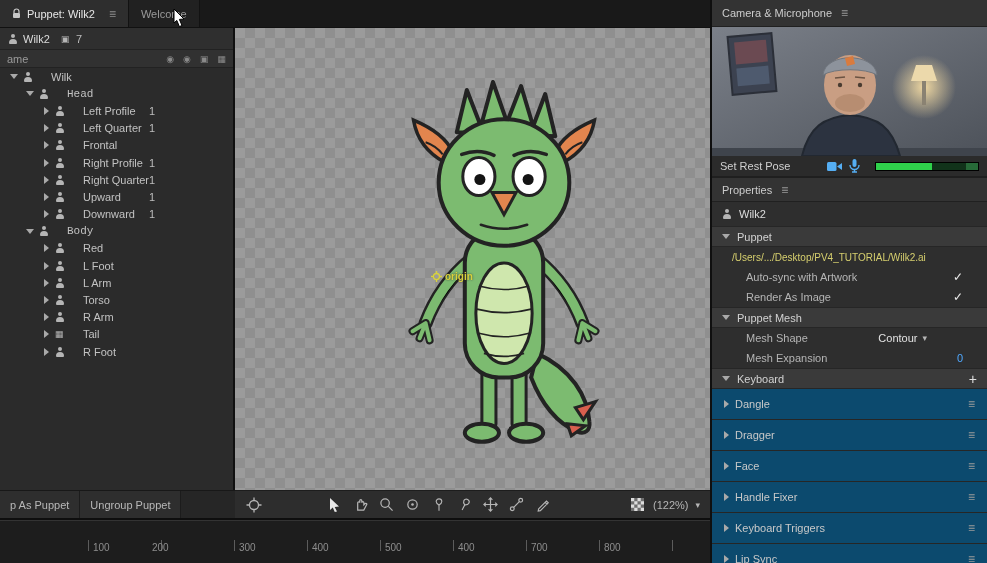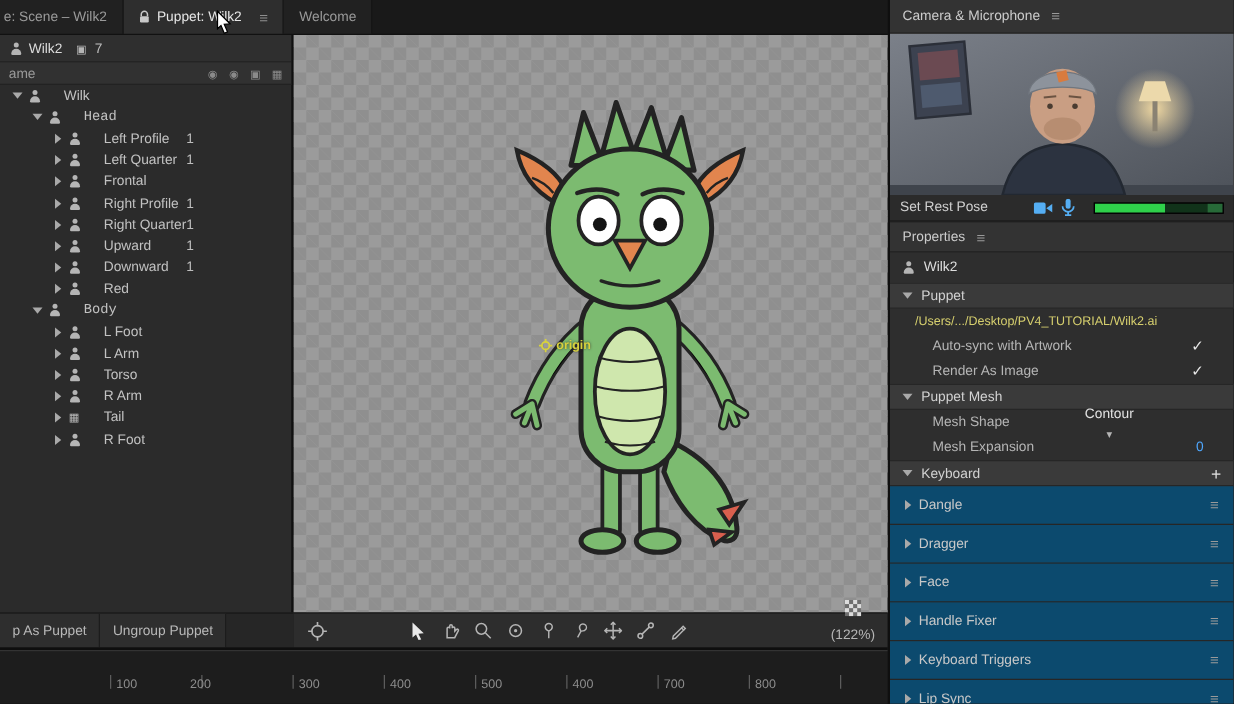--- a/index.html
+++ b/index.html
@@ -51,21 +51,21 @@
     font-size:10px; font-weight:bold; color:#d8d23c; text-shadow:0 0 2px #333; }
 
   
   .midrow { position:absolute; left:0; top:490px; width:710px; height:28px; display:flex; }
   .btnstrip { width:235px; flex:none; background:#262626; border-top:1px solid #181818; display:flex; align-items:stretch; }
   .gbtn { display:flex; align-items:center; padding:0 10px; color:#b8b8b8; font-size:11px;
     background:#2e2e2e; border-right:1px solid #1c1c1c; white-space:nowrap; }
   .toolbar { flex:1; background:#2d2d2d; border-top:1px solid #1d1d1d; display:flex; align-items:center; padding:0 10px; gap:9px; }
   .ticon { width:17px; height:17px; display:flex; align-items:center; justify-content:center; flex:none; }
   .tspacer { width:46px; flex:none; }
-  .tb-right { margin-left:auto; display:flex; align-items:center; gap:7px;flex-direction:column; }
+  .tb-right { margin-left:auto; display:flex; align-items:center; gap:7px; }
   .zoom-text { font-size:11px; color:#b5b5b5; }
   .caret { font-size:9px; color:#b5b5b5; }
 
   
   .bottomstrip { position:absolute; left:0; top:518px; width:710px; height:45px; background:#1d1d1d; border-top:2px solid #0e0e0e; }
   .ruler { position:relative; width:100%; height:100%; border-top:1px solid #333; }
   .rtick { position:absolute; top:19px; width:1px; height:11px; background:#5c5c5c; }
   .rmark { position:absolute; top:21px; font-size:10px; color:#8d8d8d; }
 
   
@@ -83,40 +83,37 @@
   .meter .seg3 { width:12%; background:#276a38; }
   .pname { height:24px; display:flex; align-items:center; gap:7px; padding:0 10px; color:#dddddd; }
   .section-hdr { height:21px; background:#3a3a3a; display:flex; align-items:center; padding:0 10px;
     color:#d2d2d2; border-top:1px solid #262626; border-bottom:1px solid #262626; }
   .section-hdr .tri.down { margin-right:7px; }
   .plus { margin-left:auto; color:#e0e0e0; font-size:14px; line-height:1; }
   .path-row { height:20px; display:flex; align-items:center; color:#d6cf6e; font-size:10px; padding-left:20px; white-space:nowrap; overflow:hidden; }
   .prop-row { height:20px; display:flex; align-items:center; color:#b5b5b5; padding:0 24px 0 34px; }
   .prop-row .check { margin-left:auto; color:#e8e8e8; font-size:12px; }
   .prop-row .val { margin-left:auto; color:#e2e2e2; display:flex; align-items:center; gap:5px; }
-  .prop-row .val.shifted { margin-right:56px;flex-direction:column; }
+  .prop-row .val.shifted { margin-right:36px; }
   .prop-row .val.blue { color:#4fa8ff; }
   .behavior-row { height:31px; display:flex; align-items:center; padding:0 12px; background:#0c4a6e;
     border-bottom:1px solid #262626; color:#c8c8c8; }
   .behavior-row .menu-g { margin-left:auto; }
 
   .mouse-cursor { position:absolute; left:173px; top:8px; width:14px; height:20px; z-index:50; pointer-events:none; }
   svg.i { stroke:#b5b5b5; fill:none; stroke-width:1.3; }
 </style>
 </head>
 <body>
 
 <div class="app">
 
   <div class="left-region">
 
     <div class="tabbar">
-      <div class="tab" style="padding-left:3px">
-        <span>e: Scene – Wilk2</span>
-      </div>
       <div class="tab active">
         <span style="display:flex">
           <svg width="9" height="11" viewBox="0 0 9 11">
               <path d="M2 5 V3.5 a2.5 2.5 0 0 1 5 0 V5" stroke="#c8c8c8" fill="none" stroke-width="1.2"></path>
               <rect x="1" y="5" width="7" height="5" rx="1" fill="#c8c8c8"></rect>
             </svg>
         </span>
         <span>Puppet: Wilk2</span>
         <span class="menu">≡</span>
       </div>
@@ -196,30 +193,30 @@
             <span class="icon-person"></span>
             <span class="lbl">Upward</span>
             <span class="cnt">1</span>
           </div>
           <div class="tree-row lvl2">
             <span class="tri right"></span>
             <span class="icon-person"></span>
             <span class="lbl">Downward</span>
             <span class="cnt">1</span>
           </div>
-          <div class="tree-row lvl2">
-            <span class="tri right"></span>
-            <span class="icon-person"></span>
-            <span class="lbl">Red</span>
-            <span class="cnt"></span>
-          </div>
           <div class="tree-row lvl1">
             <span class="tri down"></span>
             <span class="icon-person"></span>
             <span class="lbl">Body</span>
+            <span class="cnt"></span>
+          </div>
+          <div class="tree-row lvl2">
+            <span class="tri right"></span>
+            <span class="icon-person"></span>
+            <span class="lbl">Red</span>
             <span class="cnt"></span>
           </div>
           <div class="tree-row lvl2">
             <span class="tri right"></span>
             <span class="icon-person"></span>
             <span class="lbl">L Foot</span>
             <span class="cnt"></span>
           </div>
           <div class="tree-row lvl2">
             <span class="tri right"></span>

